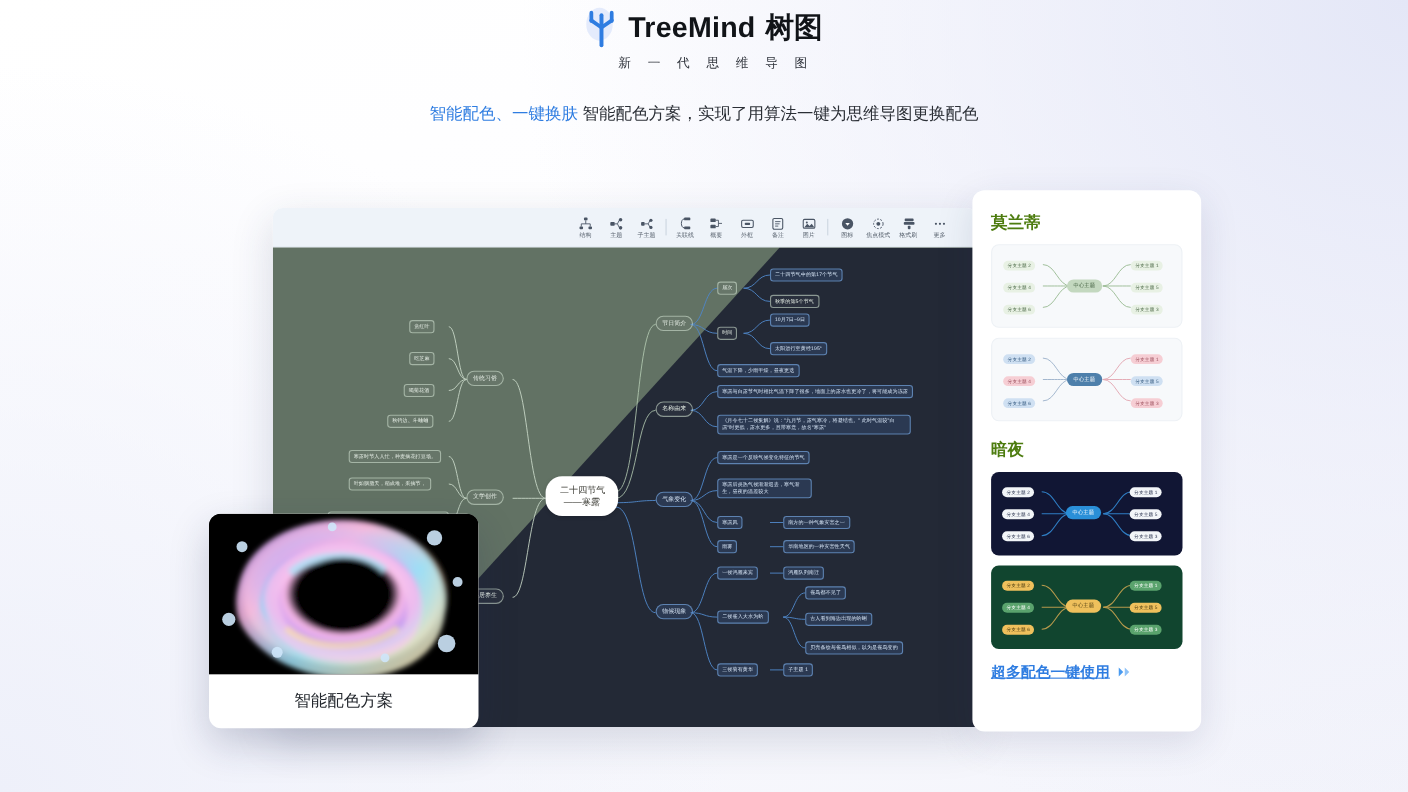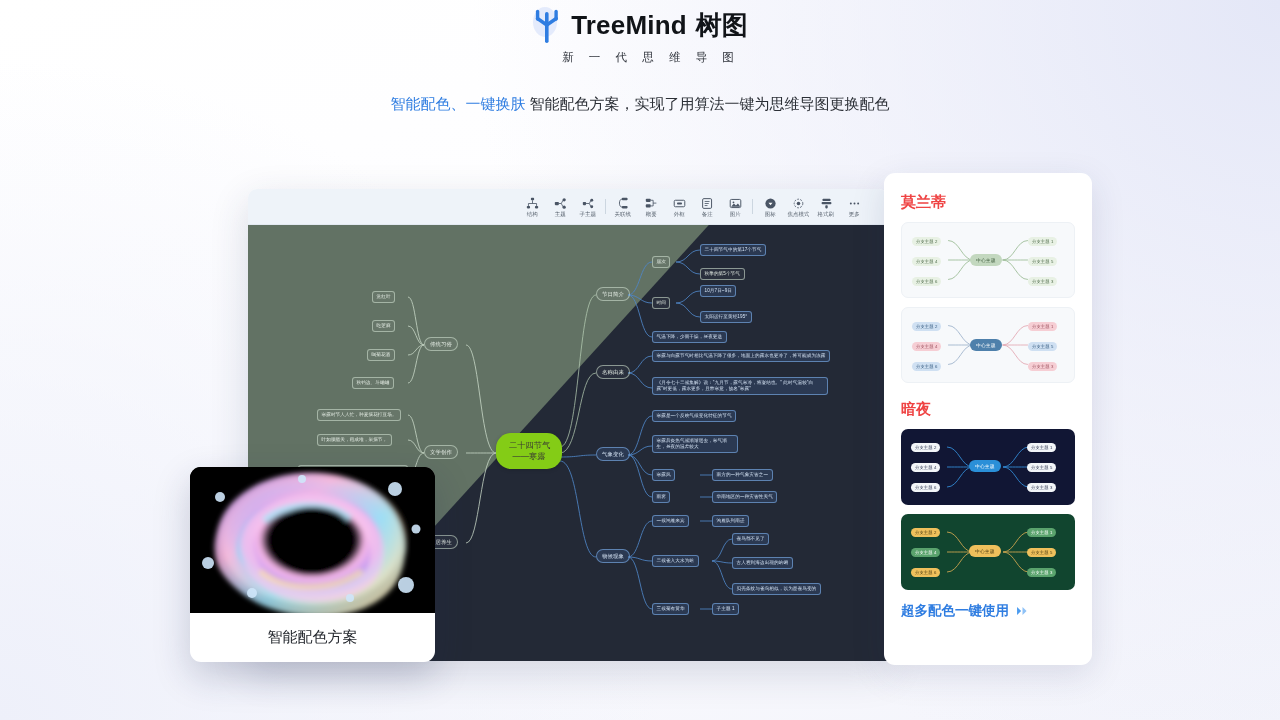--- a/index.html
+++ b/index.html
@@ -60,51 +60,51 @@
   .node {
     position: absolute; font-size: 4.6px; line-height: 6px; color: #e9efe9;
     border: 0.6px solid rgba(210,225,210,0.55); border-radius: 3px;
     padding: 2.2px 3.5px; white-space: nowrap; letter-spacing: .1px;
     background: rgba(255,255,255,0.035);
   }
   .node.g { border-color: rgba(205,222,205,0.6); color: #e4ece4; }
   .node.b { border-color: rgba(110,155,210,0.75); background: rgba(60,90,140,0.33); color: #d6e4f5; }
   .node.wrap { white-space: normal; }
   .node.root {
-    background: #84cc16; border: none; color: #3a3a33; font-size: 8.2px;
+    background: #ffffff; border: none; color: #3a3a33; font-size: 8.2px;
     line-height: 11px; padding: 7px 13px; border-radius: 15px; text-align: center;
     font-weight: 500; box-shadow: 0 1px 4px rgba(0,0,0,0.15);
   }
   .node.branch { font-size: 5.4px; padding: 3px 5px; border-radius: 7px; }
   svg.links { position: absolute; inset: 0; width: 100%; height: 100%; pointer-events: none; }
 
   
   .side-panel {
     position: absolute; left: 884px; top: 173px; width: 208px; height: 492px;
     background: #fff; border-radius: 11px; box-shadow: 0 10px 34px rgba(40,50,90,0.13);
     padding: 20px 17px 0 17px;
   }
-  .panel-h { font-size: 15px; font-weight: 700; color: #ef4444; margin-bottom: 10px; }
+  .panel-h { font-size: 15px; font-weight: 700; color: #4d7c0f; margin-bottom: 10px; }
   .panel-h.second { margin-top: 17px; }
   .theme-card {
     width: 174px; height: 76px; border-radius: 7px; margin-bottom: 9px;
     position: relative; overflow: hidden;
   }
   .theme-card.light { background: #f7f9fb; border: 1px solid #edf1f5; }
   .theme-card.navy { background: #111634; }
   .theme-card.forest { background: #11452f; }
   .tn {
     position: absolute; font-size: 4.3px; line-height: 7px; padding: 1px 4px;
     border-radius: 6px; white-space: nowrap; letter-spacing: .1px;
   }
   .tn.center { font-size: 4.8px; padding: 2.5px 6px; border-radius: 8px; font-weight: 500; }
   svg.tlinks { position: absolute; inset: 0; width: 100%; height: 100%; }
   .panel-cta {
     margin-top: 12px; display: flex; align-items: center; gap: 7px;
-    color: #2f7de1; font-size: 13.5px; font-weight: 600; cursor: pointer;
+    color: #2f7de1; font-size: 13.5px; font-weight: 600; cursor: pointer; text-decoration: underline;
   }
   .cta-arrow { width: 13px; height: 10px; }
 
   
   .float-card {
     position: absolute; left: 190px; top: 467px; width: 245px; height: 195px;
     background: #fff; border-radius: 11px; box-shadow: 0 14px 36px rgba(30,40,80,0.22);
     overflow: hidden;
   }
   .fc-img { width: 100%; height: 146px; background: #000; position: relative; overflow: hidden; }

